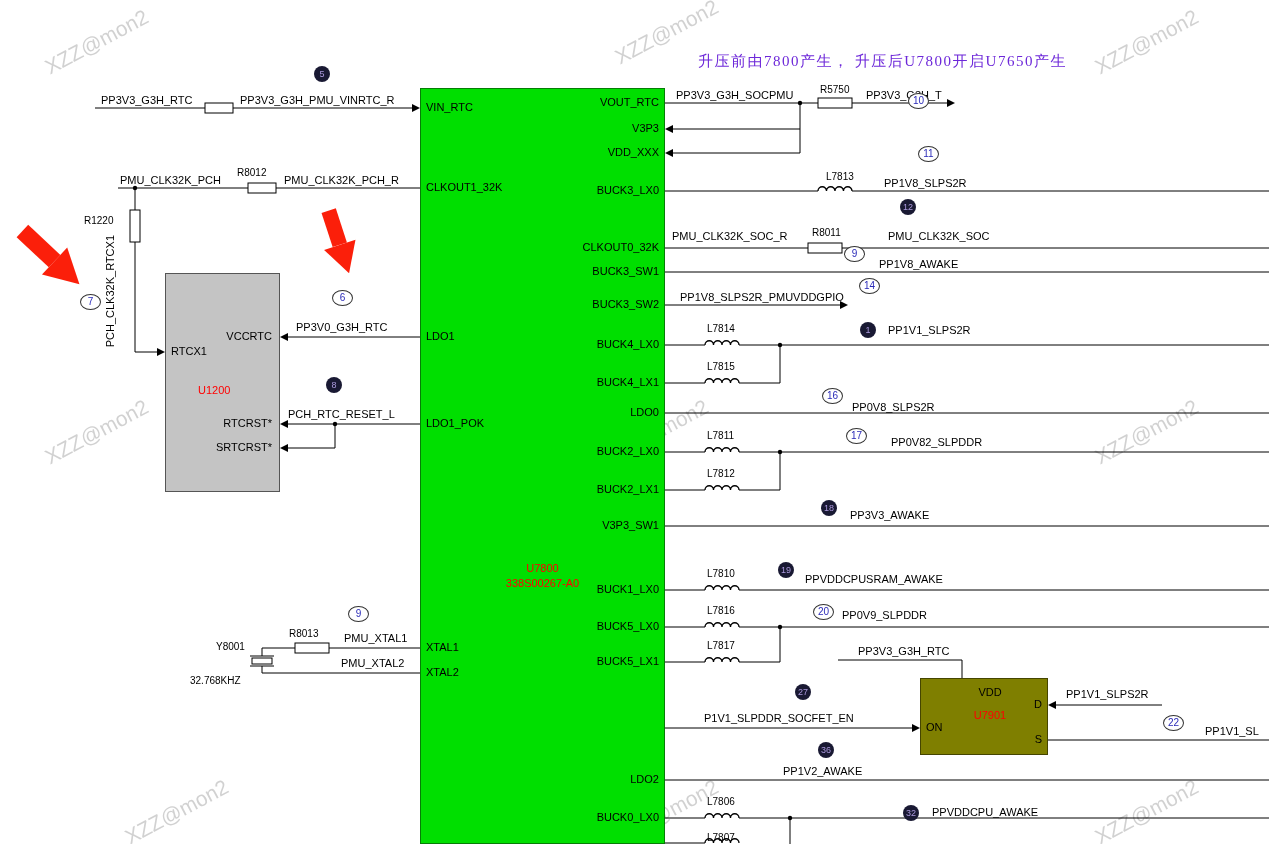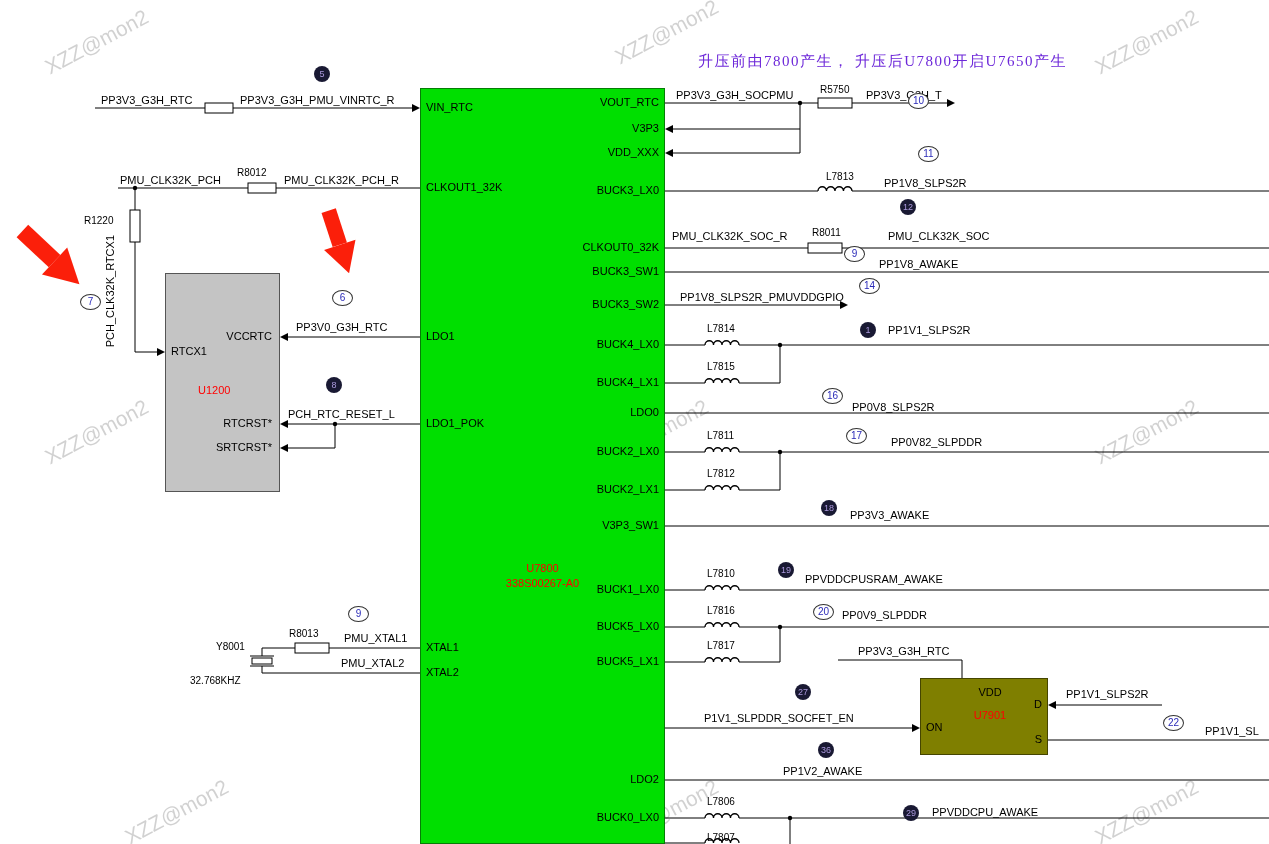--- a/index.html
+++ b/index.html
@@ -227,16 +227,16 @@
   <div class="mk-circle" style="left:844px;top:246px">9</div>
   <div class="mk-circle" style="left:859px;top:278px">14</div>
   <div class="mk-ball" style="left:860px;top:322px">1</div>
   <div class="mk-circle" style="left:822px;top:388px">16</div>
   <div class="mk-circle" style="left:846px;top:428px">17</div>
   <div class="mk-ball" style="left:821px;top:500px">18</div>
   <div class="mk-ball" style="left:778px;top:562px">19</div>
   <div class="mk-circle" style="left:813px;top:604px">20</div>
   <div class="mk-ball" style="left:795px;top:684px">27</div>
   <div class="mk-circle" style="left:1163px;top:715px">22</div>
-  <div class="mk-ball" style="left:903px;top:805px">29</div>
+  <div class="mk-ball" style="left:903px;top:805px">32</div>
   <div class="mk-ball" style="left:818px;top:742px">36</div>
 
 </div>
 
 </body></html>

